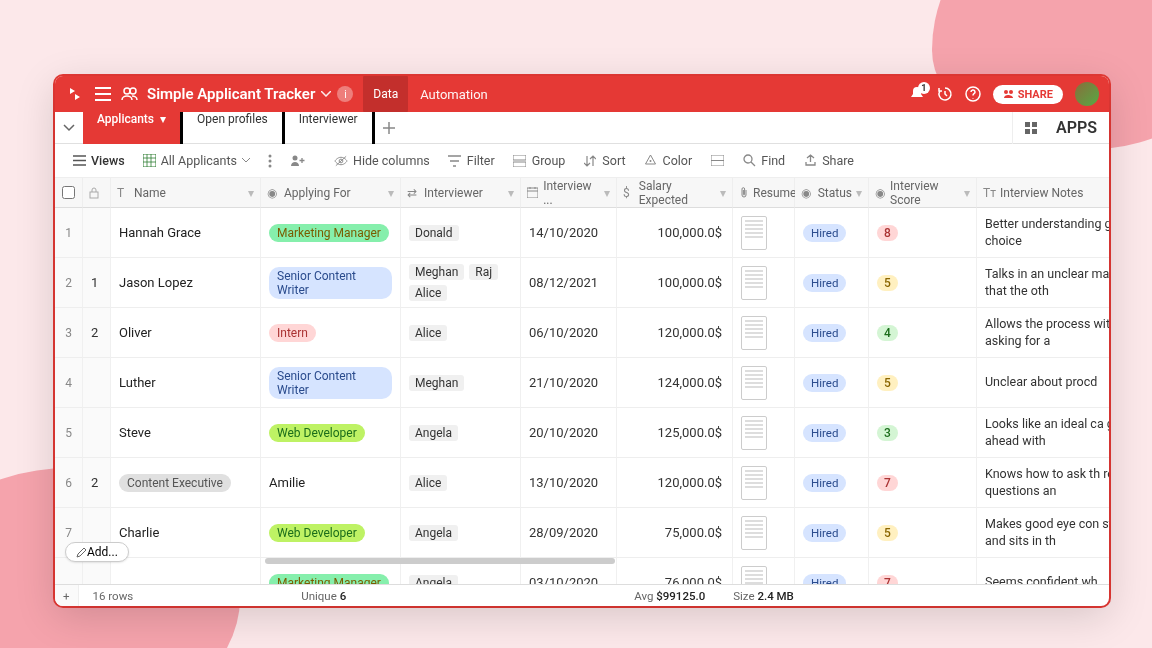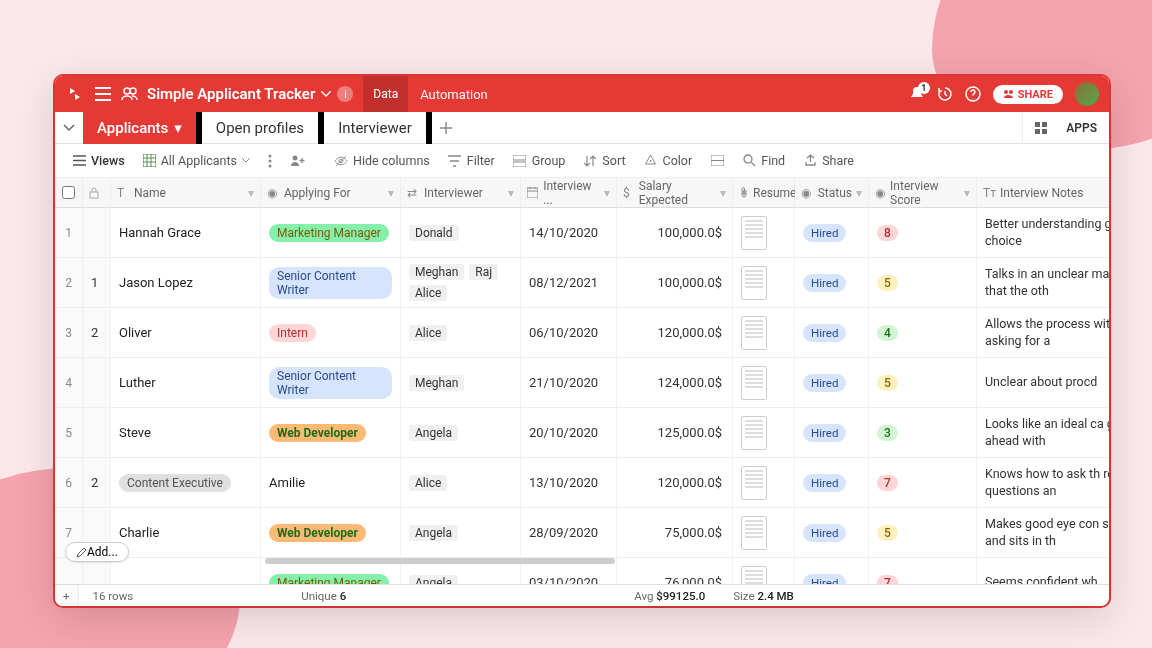--- a/index.html
+++ b/index.html
@@ -56,25 +56,25 @@
 .topbar .spacer { flex: 1; }
 .topbar .right-item { margin-left: 12px; display:flex; align-items:center; position:relative; }
 .topbar .bell-badge { position:absolute; top:-4px; right:-5px; background:#fff; color:#333; font-size:9px; width:12px; height:12px; border-radius:50%; display:flex; align-items:center; justify-content:center; font-weight:bold; }
 .share-btn { background:#fff; color:#e53935; border-radius: 14px; padding: 3px 10px; font-size:11px; font-weight:700; display:flex; align-items:center; gap:4px; }
 .avatar { width:24px; height:24px; border-radius:50%; background: linear-gradient(135deg,#8a6d3b,#5a4); }
 
 .tabs-row {
   display:flex; align-items:center; border-bottom: 1px solid #e0e0e0; background:#fff; height: 32px;
 }
 .tabs-row .chev-down { width:28px; display:flex; justify-content:center; color:#666; }
-.tab { padding: 0 14px; height:32px; display:flex; align-items:center; font-size:15px; color:#333; border-right:6px solid #000000; cursor:pointer; }
+.tab { padding: 0 14px; height:32px; display:flex; font-size:12px; color:#333; border-right:3px solid #000000; cursor:pointer; }
 .tab.active { background:#e53935; color:#fff; font-weight:500; }
 .tab.active .tab-chev { color:#fff; margin-left:6px; }
 .tab-add { width:28px; display:flex; justify-content:center; color:#888; }
-.apps-btn { margin-left:auto; padding:1px 12px; display:flex; align-items:center; gap:19px; font-size:12px; font-weight:600; color:#333; border-left:1px solid #eee; height:32px; }
+.apps-btn { margin-left:auto; padding:1px 12px; display:flex; align-items:center; gap:19px; font-size:16px; font-weight:600; color:#333; border-left:1px solid #eee; height:32px; }
 
 .toolbar {
   display:flex; align-items:center; height: 34px; padding: 0 10px; gap: 4px; font-size:12.5px; color:#555; border-bottom:1px solid #eee;
 }
 .tool { display:flex; align-items:center; gap:5px; padding: 3px 7px; border-radius:4px; cursor:pointer; }
 .tool .icn { width:14px; height:14px; display:flex; align-items:center; justify-content:center; }
 .tool.views { font-weight:500; color:#333; }
 .view-chip { display:flex; align-items:center; gap:5px; padding:3px 7px; }
 .view-chip .grid-icn { color:#2e7d32; }
 .tool-sep { width:6px; }
@@ -84,21 +84,21 @@
 .hdr { position:sticky; top:0; background:#f7f7f7; border-bottom:1px solid #ddd; height:30px; display:flex; align-items:center; padding:0 6px; font-size:12px; color:#666; border-right:1px solid #eee; gap:4px; }
 .hdr .h-chev { margin-left:auto; color:#bbb; }
 .hdr .h-icn { color:#888; width:13px; }
 .cell { border-bottom:1px solid #eee; border-right:1px solid #f0f0f0; min-height:50px; display:flex; align-items:center; padding: 6px 8px; }
 .cell.rownum { justify-content:center; color:#888; font-size:12px; }
 .cell.name { font-size:13px; color:#222; }
 .pill { display:inline-block; padding: 2px 8px; border-radius: 10px; font-size:12px; }
 .pill.marketing { background:#86efac; color:#7a5c00; }
 .pill.senior { background:#d6e4ff; color:#2a4b8d; }
 .pill.intern { background:#ffd6d6; color:#a33; }
-.pill.webdev { background:#fdba74; color:#1b6d1b;font-weight:bold; }
+.pill.webdev { background:#bef264; color:#1b6d1b; }
 .pill.content { background:#e0e0e0; color:#555; }
 .pill.hired { background:#d6e4ff; color:#2a4b8d; font-size:11.5px; padding:2px 8px; }
 .interviewer-list { display:flex; gap:5px; flex-wrap:wrap; }
 .iv { background:#f0f0f0; padding:1px 6px; border-radius:3px; font-size:12px; }
 .salary { justify-content:flex-end; padding-right:10px; }
 .resume-thumb { width:26px; height:34px; background:#fff; border:1px solid #ccc; border-radius:2px; position:relative; }
 .resume-thumb::before { content:''; position:absolute; top:3px; left:3px; right:3px; height:2px; background:#ddd; box-shadow: 0 4px 0 #ddd, 0 8px 0 #ddd, 0 12px 0 #ddd, 0 16px 0 #ddd; }
 .score-pill { padding:1px 7px; border-radius:9px; font-size:12px; font-weight:500; }
 .score-8, .score-7 { background:#ffd6d6; color:#a33; }
 .score-5 { background:#fff0c0; color:#8a6500; }

